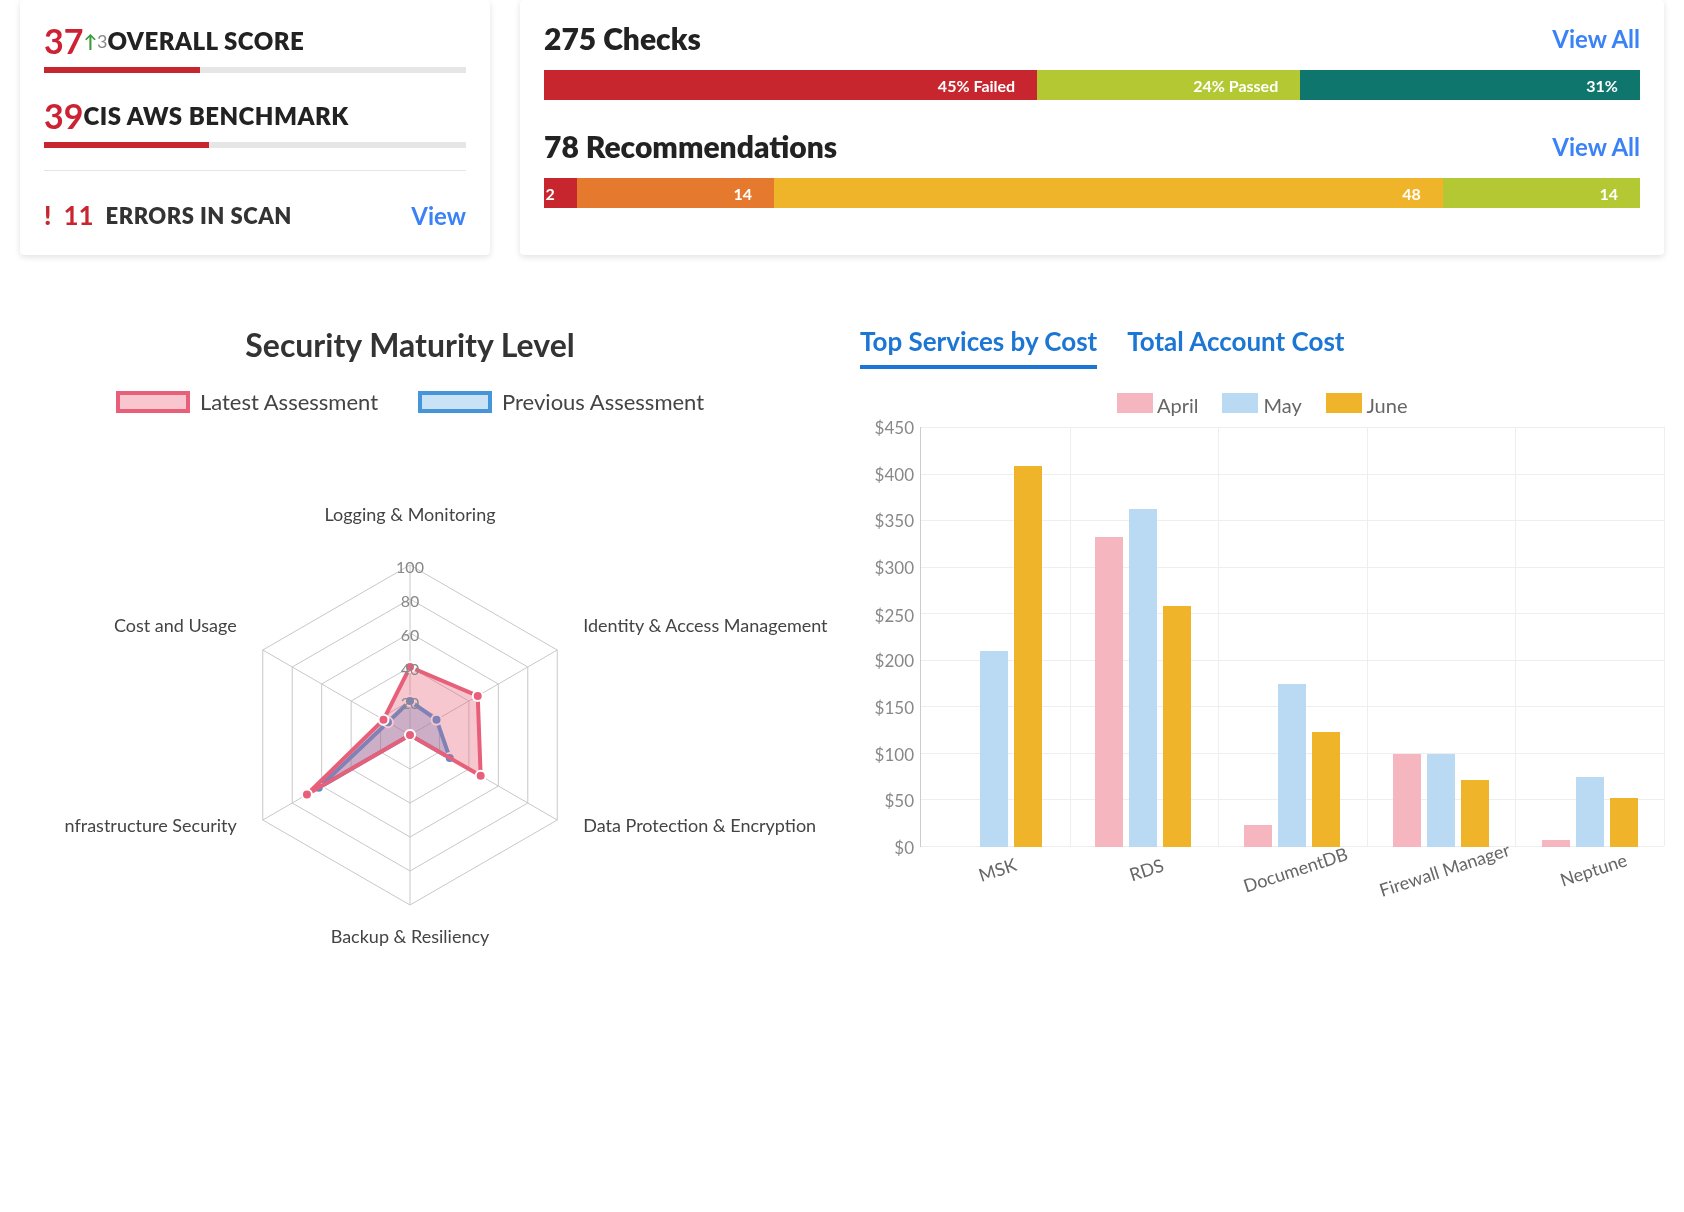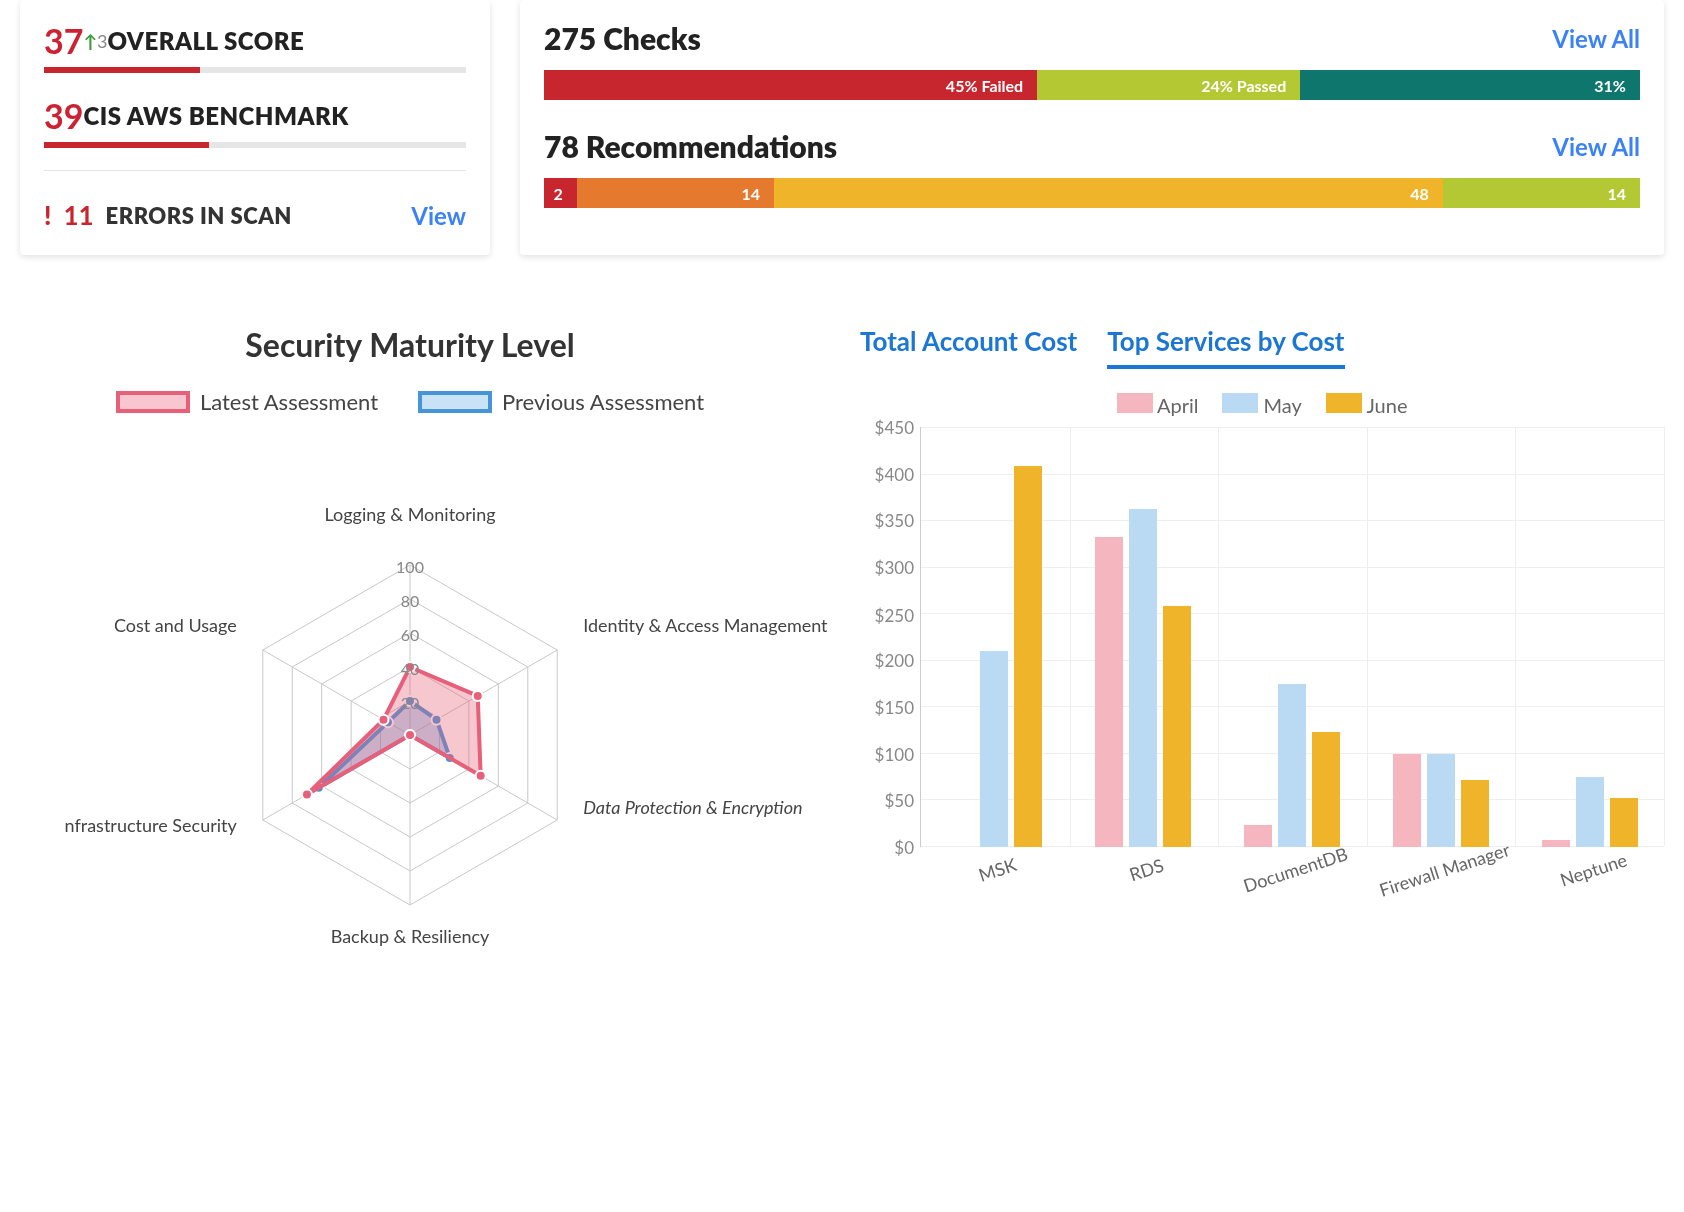--- a/index.html
+++ b/index.html
@@ -18,21 +18,21 @@
   .progress-inner { height:100%; background:#c7262e; }
   .hr { border:none; border-top:1px solid #e4e4e4; margin:12px 0 28px 0;}
   .errors-row{display:flex;align-items:center;gap:12px;}
   .excl { color:#c7262e; font-size:26px; font-weight:900;}
   .err-count{color:#c7262e;font-size:26px;font-weight:700;}
   .err-label{font-size:22px;font-weight:800;letter-spacing:.5px;}
   .link { color:#3b82f6; font-size:24px; font-weight:700; cursor:pointer; }
   .sec-header { display:flex; justify-content:space-between; align-items:center; margin-bottom:14px;}
   .sec-title{font-size:30px;font-weight:800;color:#222;}
   .stack-bar{display:flex;height:30px;font-size:16px;font-weight:700;color:#fff;margin-bottom:28px;}
-  .seg{display:flex;align-items:center;justify-content:flex-end;padding-right:14px;}
+  .seg{display:flex;align-items:center;justify-content:flex-end;padding-right:22px;}
   
   .lower{display:flex;margin-top:70px;gap:60px;}
   .radar-panel{width:780px;text-align:center;}
   .radar-title{font-size:32px;font-weight:700;margin-bottom:24px;}
   .radar-legend{display:flex;gap:40px;justify-content:center;font-size:22px;color:#444;margin-bottom:40px;}
   .lg-sw{width:74px;height:22px;border:4px solid;}
   .lg-item{display:flex;align-items:center;gap:10px;}
   .radar-wrap{position:relative;width:760px;height:520px;margin:0 auto;}
   .radar-wrap svg{position:absolute;left:50%;top:50%;transform:translate(-50%,-50%);}
   .radar-label{position:absolute;font-size:18px;color:#444;white-space:nowrap;}
@@ -150,36 +150,36 @@
             <polygon points="380,212 447.7231865759431,240.89999999999998 450.6676729488102,320.79999999999995 380,280 276.94297694965184,339.50000000000006 353.49962264419617,264.7" fill="rgba(232,95,121,.35)" stroke="#e85f79" stroke-width="4"></polygon>
             <circle cx="380" cy="212" r="5" fill="#e85f79" stroke="#fff" stroke-width="2"></circle>
             <circle cx="447.7231865759431" cy="240.89999999999998" r="5" fill="#e85f79" stroke="#fff" stroke-width="2"></circle>
             <circle cx="450.6676729488102" cy="320.79999999999995" r="5" fill="#e85f79" stroke="#fff" stroke-width="2"></circle>
             <circle cx="380" cy="280" r="5" fill="#e85f79" stroke="#fff" stroke-width="2"></circle>
             <circle cx="276.94297694965184" cy="339.50000000000006" r="5" fill="#e85f79" stroke="#fff" stroke-width="2"></circle>
             <circle cx="353.49962264419617" cy="264.7" r="5" fill="#e85f79" stroke="#fff" stroke-width="2"></circle>
           </svg>
           <div class="radar-label" style="left: 380px; top: 70px; transform: translate(-50%, -100%);">Logging &amp; Monitoring</div>
           <div class="radar-label" style="left: 553.205px; top: 170px; transform: translate(0px, -50%);">Identity &amp; Access Management</div>
-          <div class="radar-label" style="left: 553.205px; top: 352px; transform: translate(0px, -50%); font-style: italic;">Data Protection &amp; Encryption</div>
+          <div class="radar-label" style="left: 553.205px; top: 370px; transform: translate(0px, -50%);">Data Protection &amp; Encryption</div>
           <div class="radar-label" style="left: 380px; top: 470px; transform: translate(-50%, 0px);">Backup &amp; Resiliency</div>
           <div class="radar-label" style="left: 206.795px; top: 370px; transform: translate(-100%, -50%);">nfrastructure Security</div>
           <div class="radar-label" style="left: 206.795px; top: 170px; transform: translate(-100%, -50%);">Cost and Usage</div>
           <div class="scale-lbl" style="top: 238px;">20</div>
           <div class="scale-lbl" style="top: 204px;">40</div>
           <div class="scale-lbl" style="top: 170px;">60</div>
           <div class="scale-lbl" style="top: 136px;">80</div>
           <div class="scale-lbl" style="top: 102px;">100</div>
         </div>
     </div>
 
     <div class="cost-panel">
       <div class="tabs">
+        <div class="tab active">Top Services by Cost</div>
         <div class="tab">Total Account Cost</div>
-        <div class="tab active">Top Services by Cost</div>
       </div>
       <div class="bar-legend" id="bar-legend">
           <span><span class="sw" style="background:#f6b6c0"></span> April</span>
           <span><span class="sw" style="background:#b9daf2"></span> May</span>
           <span><span class="sw" style="background:#f0b42a"></span> June</span>
         </div>
       <div class="bar-chart">
         <div class="y-axis" id="y-axis">
             <div class="y-tick" style="top: 420px;">$0</div>
             <div class="y-tick" style="top: 373.333px;">$50</div>

